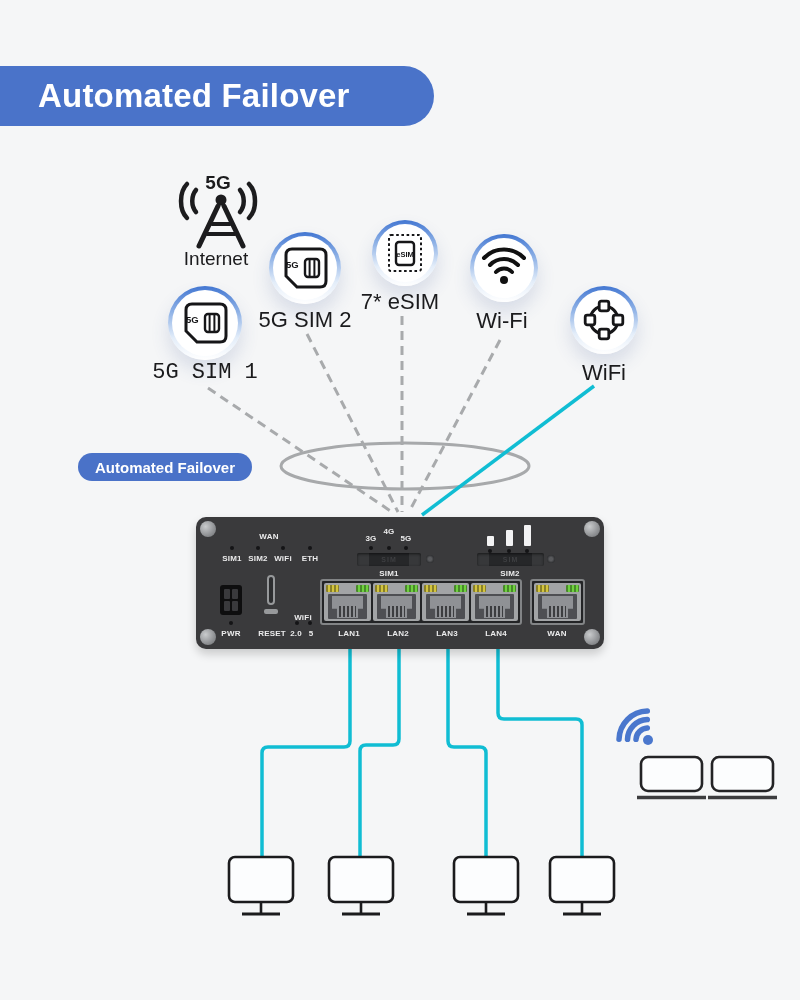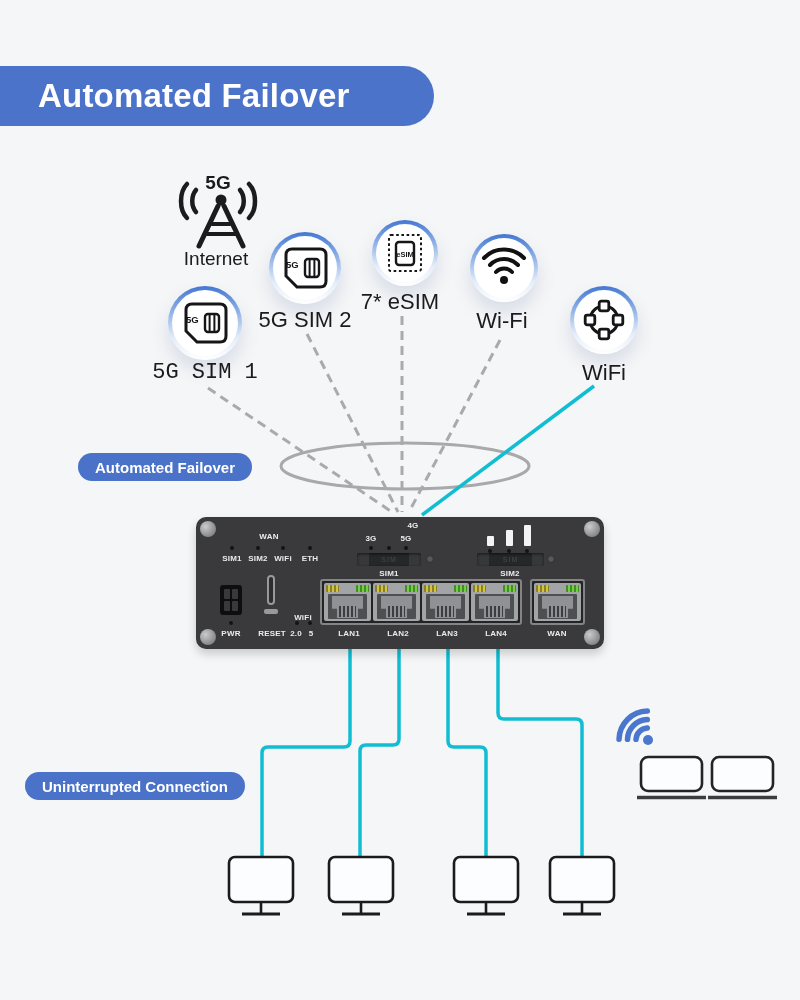--- a/index.html
+++ b/index.html
@@ -219,42 +219,39 @@
           <rect x="9.2" y="23.2" width="9.6" height="9.6" rx="2"></rect>
         </g>
       </svg>
     </div>
   </div>
   <div class="cap" style="left:604px;top:360px;">WiFi</div>
 
   <div class="pill" style="left:78px;top:453px;">
     <span>Automated Failover</span>
   </div>
-  <div class="pill" style="left:25px;top:772px;">
-    <span>Uninterrupted Connection</span>
-  </div>
 
   <div class="router">
     <div class="screw" style="left:4px;top:4px;"></div>
     <div class="screw" style="right:4px;top:4px;"></div>
     <div class="screw" style="left:4px;bottom:4px;"></div>
     <div class="screw" style="right:4px;bottom:4px;"></div>
 
     <div class="rlabel" style="left:73px;top:15px;">WAN</div>
     <div class="ldot" style="left:36px;top:29px;"></div>
     <div class="ldot" style="left:62px;top:29px;"></div>
     <div class="ldot" style="left:87px;top:29px;"></div>
     <div class="ldot" style="left:114px;top:29px;"></div>
     <div class="rlabel" style="left:36px;top:37px;">SIM1</div>
     <div class="rlabel" style="left:62px;top:37px;">SIM2</div>
     <div class="rlabel" style="left:87px;top:37px;">WiFi</div>
     <div class="rlabel" style="left:114px;top:37px;text-align:center;">ETH</div>
 
     <div class="rlabel" style="left:175px;top:17px;">3G</div>
-    <div class="rlabel" style="left:193px;top:4px;margin-left:24px;">4G</div>
+    <div class="rlabel" style="left:193px;top:10px;">4G</div>
     <div class="rlabel" style="left:210px;top:17px;">5G</div>
     <div class="ldot" style="left:175px;top:29px;"></div>
     <div class="ldot" style="left:193px;top:29px;"></div>
     <div class="ldot" style="left:210px;top:29px;"></div>
 
     <div class="slot" style="left:161px;top:36px;width:64px;">
       <span>SIM</span>
     </div>
     <div class="screwhole" style="left:230px;top:38px;"></div>
     <div class="rlabel" style="left:193px;top:52px;">SIM1</div>

